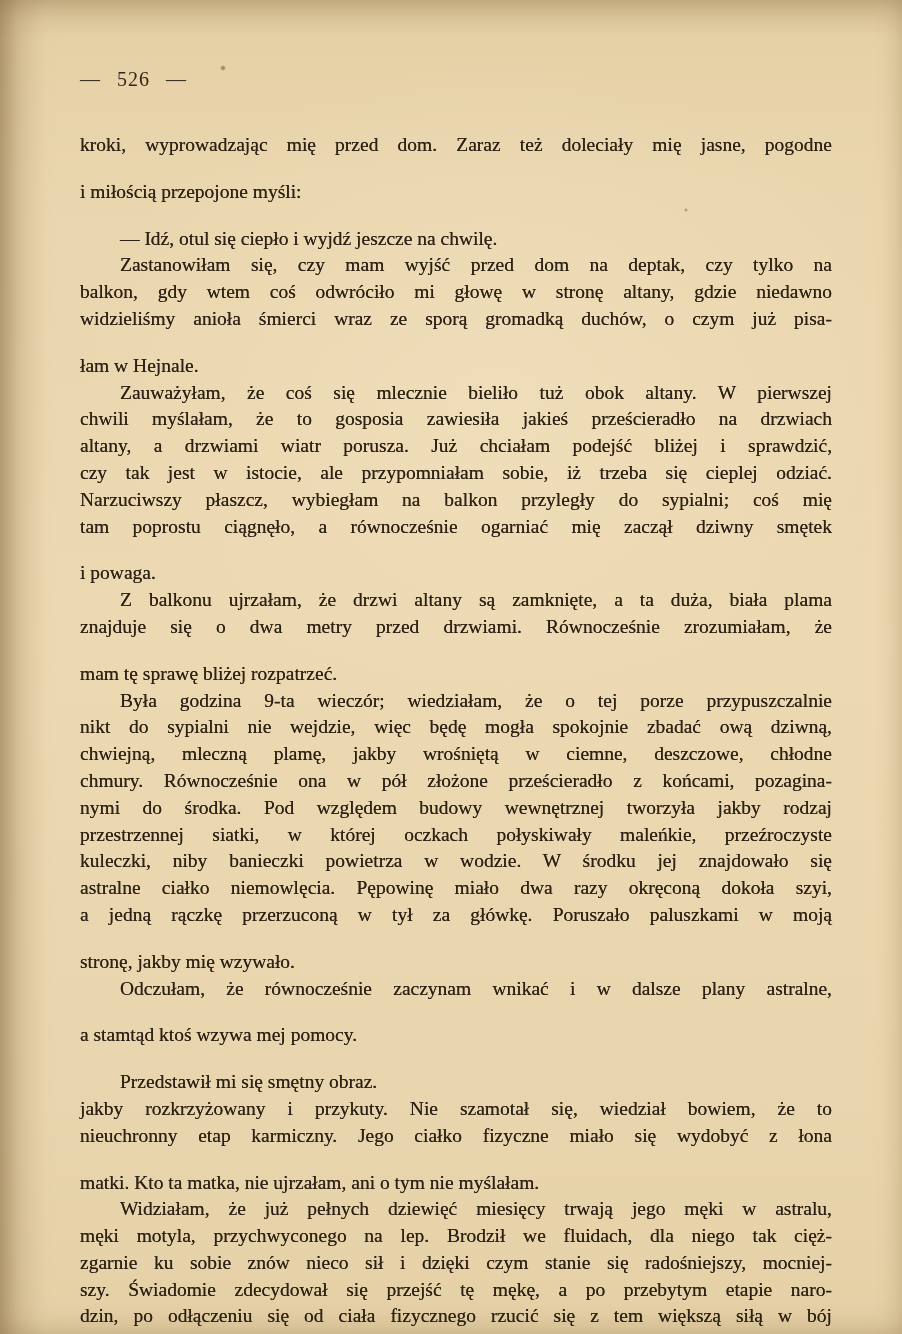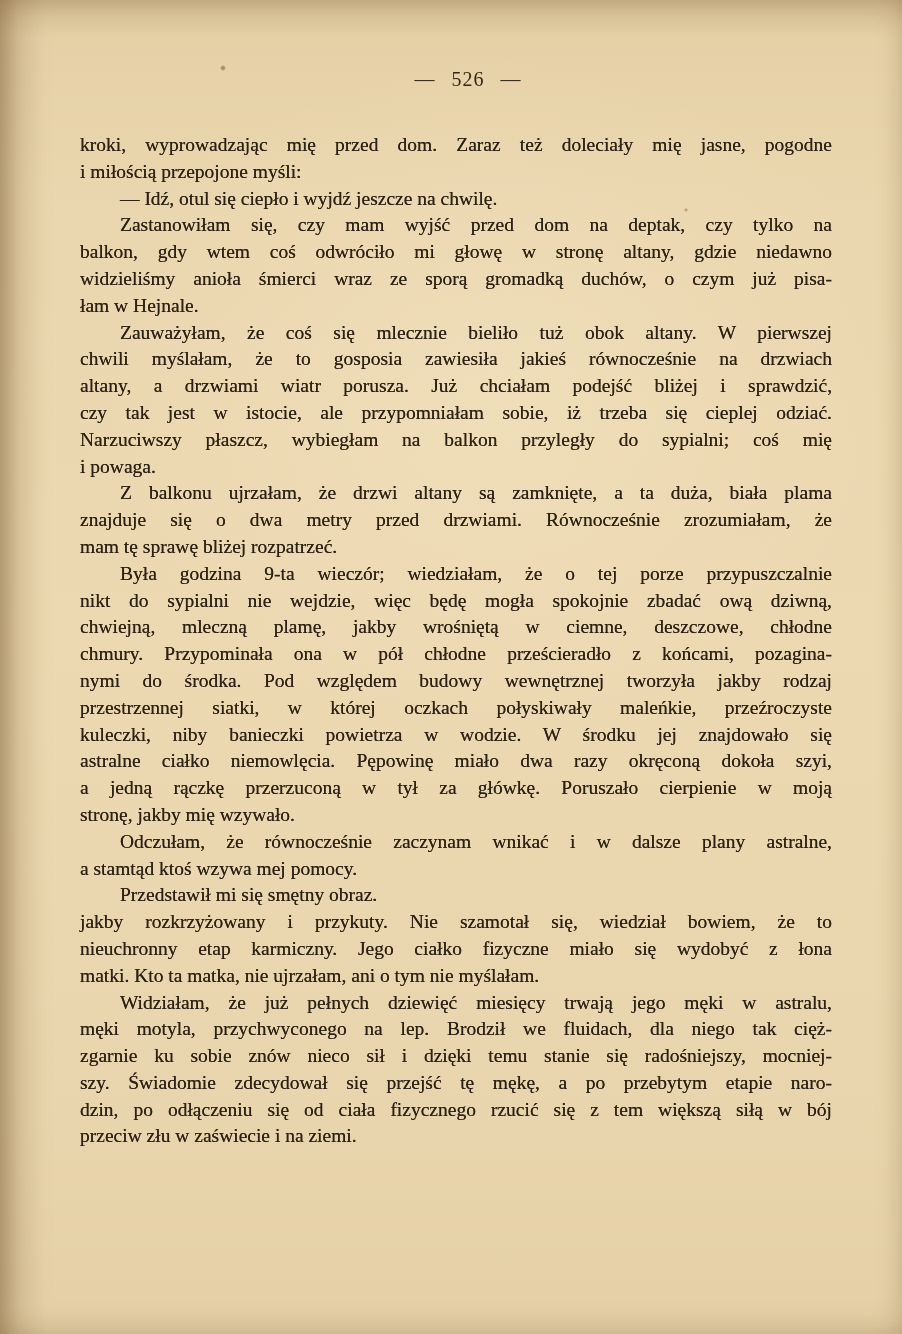--- a/index.html
+++ b/index.html
@@ -22,44 +22,43 @@
       linear-gradient(180deg, #dcc59a 0%, #e6d1a7 3%, #ead6ae 14%, #ecd8b1 48%, #e9d5ad 84%, #e5d0a6 100%);
     box-shadow:
       inset 22px 0 45px -18px rgba(120, 90, 50, 0.40),
       inset 0 16px 34px -16px rgba(120, 90, 50, 0.30),
       inset -14px 0 34px -20px rgba(120, 90, 50, 0.22),
       inset 0 -14px 34px -20px rgba(120, 90, 50, 0.22);
   }
   .page-header {
     position: absolute;
     top: 68px;
-    left: 92px;
+    left: 80px;
     width: 752px;
-    text-align: center;
     font-size: 20px;
     letter-spacing: 1px;
     word-spacing: 10px;
     color: #332817;
   }
   .page-body {
     position: absolute;
     top: 132px;
     left: 80px;
     width: 752px;
     font-size: 19.5px;
     line-height: 26.8px;
     text-shadow: 0 0 0.5px rgba(43, 33, 20, 0.85);
   }
   .para { margin: 0; }
   .line {
     text-align: justify;
     text-align-last: justify;
     white-space: normal;
   }
-  .line.last { text-align-last: left; }
+  .line.last { text-align-last: left; margin-top: 20px; }
   .line.indent { text-indent: 40px; }
 </style>
 </head>
 <body>
 
 <div class="scan-page">
   <div class="page-header">— 526 —</div>
   <div class="page-body">
       <div class="para">
         <div class="line">kroki, wyprowadzając mię przed dom. Zaraz też doleciały mię jasne, pogodne</div>
@@ -69,57 +68,58 @@
         <div class="line indent last">— Idź, otul się ciepło i wyjdź jeszcze na chwilę.</div>
       </div>
       <div class="para">
         <div class="line indent">Zastanowiłam się, czy mam wyjść przed dom na deptak, czy tylko na</div>
         <div class="line">balkon, gdy wtem coś odwróciło mi głowę w stronę altany, gdzie niedawno</div>
         <div class="line">widzieliśmy anioła śmierci wraz ze sporą gromadką duchów, o czym już pisa-</div>
         <div class="line last">łam w Hejnale.</div>
       </div>
       <div class="para">
         <div class="line indent">Zauważyłam, że coś się mlecznie bieliło tuż obok altany. W pierwszej</div>
-        <div class="line">chwili myślałam, że to gosposia zawiesiła jakieś równocześnie na drzwiach</div>
+        <div class="line">chwili myślałam, że to gosposia zawiesiła jakieś prześcieradło na drzwiach</div>
         <div class="line">altany, a drzwiami wiatr porusza. Już chciałam podejść bliżej i sprawdzić,</div>
         <div class="line">czy tak jest w istocie, ale przypomniałam sobie, iż trzeba się cieplej odziać.</div>
         <div class="line">Narzuciwszy płaszcz, wybiegłam na balkon przyległy do sypialni; coś mię</div>
+        <div class="line">tam poprostu ciągnęło, a równocześnie ogarniać mię zaczął dziwny smętek</div>
         <div class="line last">i powaga.</div>
       </div>
       <div class="para">
         <div class="line indent">Z balkonu ujrzałam, że drzwi altany są zamknięte, a ta duża, biała plama</div>
         <div class="line">znajduje się o dwa metry przed drzwiami. Równocześnie zrozumiałam, że</div>
         <div class="line last">mam tę sprawę bliżej rozpatrzeć.</div>
       </div>
       <div class="para">
         <div class="line indent">Była godzina 9-ta wieczór; wiedziałam, że o tej porze przypuszczalnie</div>
         <div class="line">nikt do sypialni nie wejdzie, więc będę mogła spokojnie zbadać ową dziwną,</div>
         <div class="line">chwiejną, mleczną plamę, jakby wrośniętą w ciemne, deszczowe, chłodne</div>
-        <div class="line">chmury. Przypominała ona w pół chłodne prześcieradło z końcami, pozagina-</div>
+        <div class="line">chmury. Równocześnie ona w pół złożone prześcieradło z końcami, pozagina-</div>
         <div class="line">nymi do środka. Pod względem budowy wewnętrznej tworzyła jakby rodzaj</div>
         <div class="line">przestrzennej siatki, w której oczkach połyskiwały maleńkie, przeźroczyste</div>
         <div class="line">kuleczki, niby banieczki powietrza w wodzie. W środku jej znajdowało się</div>
         <div class="line">astralne ciałko niemowlęcia. Pępowinę miało dwa razy okręconą dokoła szyi,</div>
-        <div class="line">a jedną rączkę przerzuconą w tył za główkę. Poruszało cierpienie w moją</div>
+        <div class="line">a jedną rączkę przerzuconą w tył za główkę. Poruszało paluszkami w moją</div>
         <div class="line last">stronę, jakby mię wzywało.</div>
       </div>
       <div class="para">
         <div class="line indent">Odczułam, że równocześnie zaczynam wnikać i w dalsze plany astralne,</div>
         <div class="line last">a stamtąd ktoś wzywa mej pomocy.</div>
       </div>
       <div class="para">
         <div class="line indent last">Przedstawił mi się smętny obraz.</div>
       </div>
       <div class="para">
         <div class="line">jakby rozkrzyżowany i przykuty. Nie szamotał się, wiedział bowiem, że to</div>
         <div class="line">nieuchronny etap karmiczny. Jego ciałko fizyczne miało się wydobyć z łona</div>
         <div class="line last">matki. Kto ta matka, nie ujrzałam, ani o tym nie myślałam.</div>
       </div>
       <div class="para">
         <div class="line indent">Widziałam, że już pełnych dziewięć miesięcy trwają jego męki w astralu,</div>
         <div class="line">męki motyla, przychwyconego na lep. Brodził we fluidach, dla niego tak cięż-</div>
-        <div class="line">zgarnie ku sobie znów nieco sił i dzięki temu stanie się radośniejszy, mocniej-</div>
+        <div class="line">zgarnie ku sobie znów nieco sił i dzięki czym stanie się radośniejszy, mocniej-</div>
         <div class="line">szy. Świadomie zdecydował się przejść tę mękę, a po przebytym etapie naro-</div>
         <div class="line">dzin, po odłączeniu się od ciała fizycznego rzucić się z tem większą siłą w bój</div>
         <div class="line last">przeciw złu w zaświecie i na ziemi.</div>
       </div>
     </div>
 </div>
 
 </body></html>

